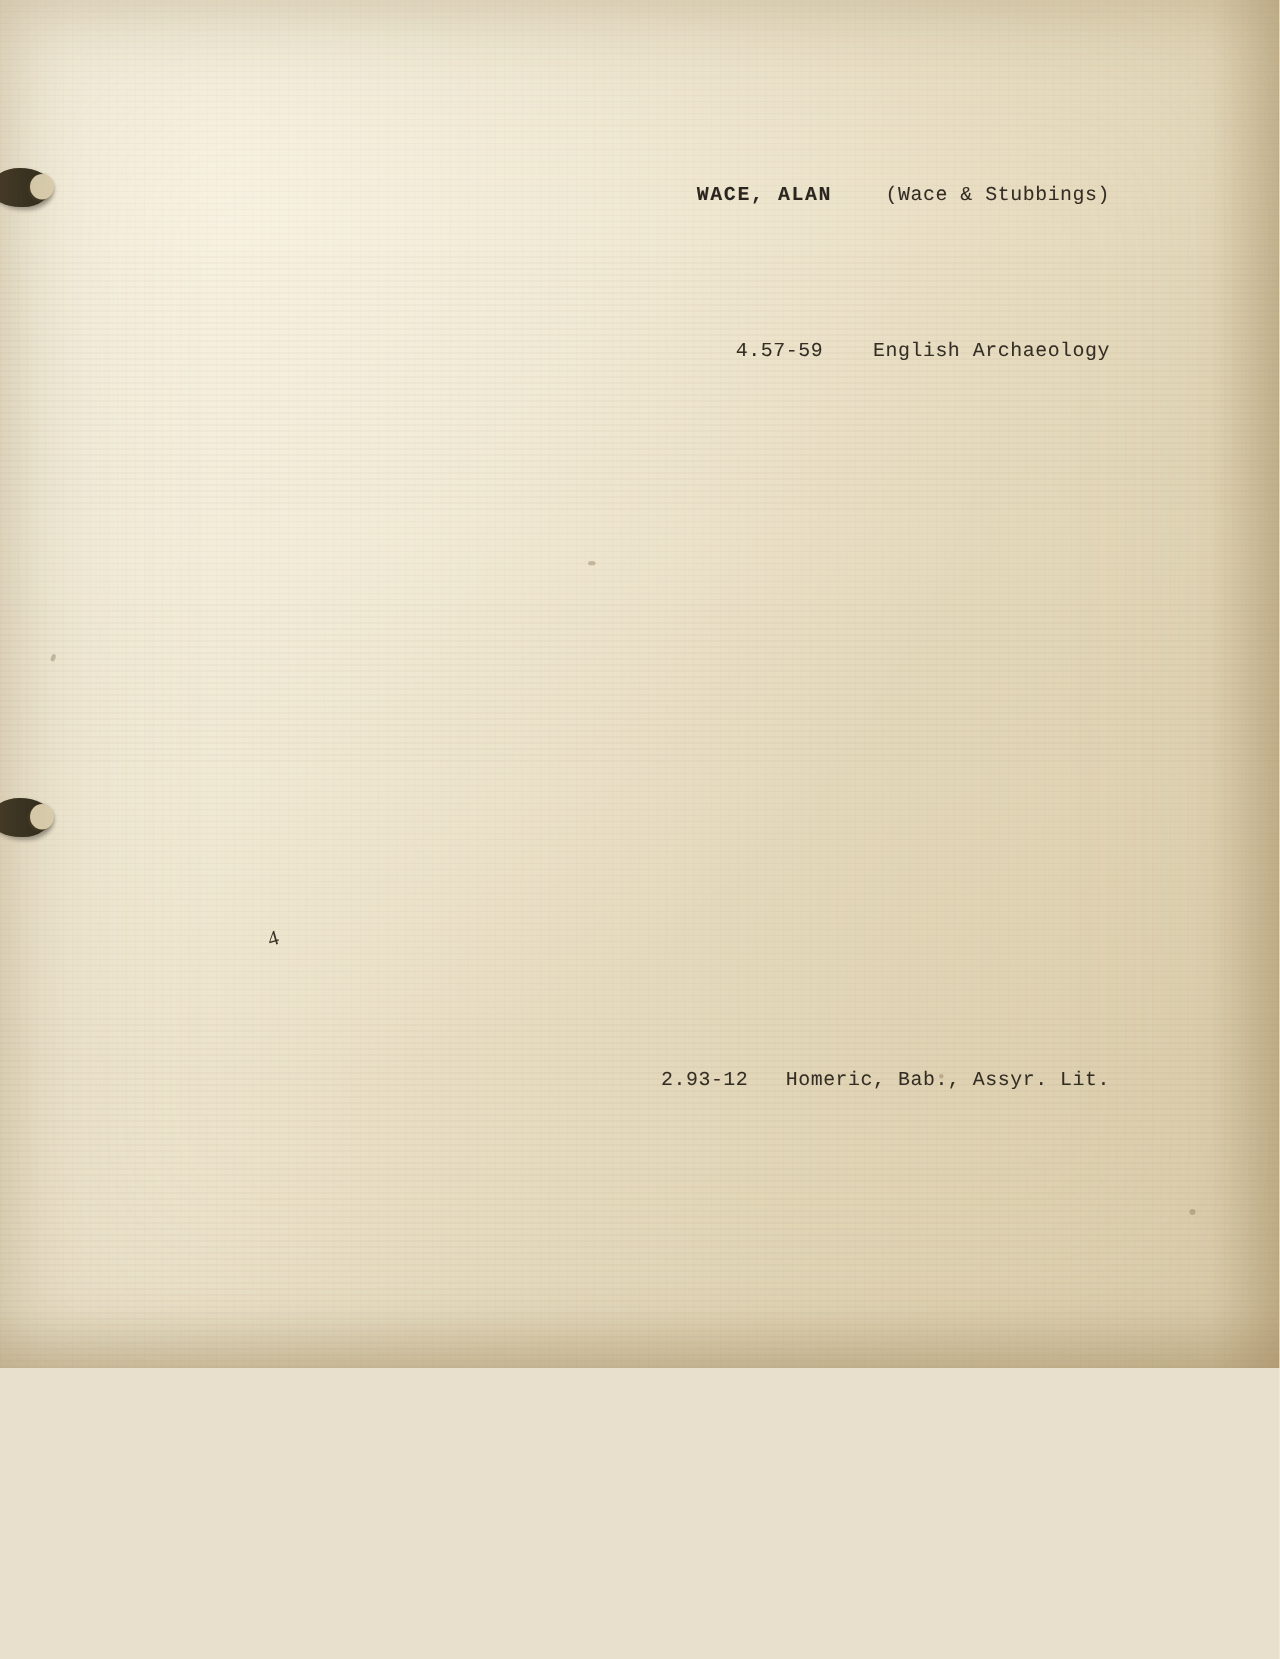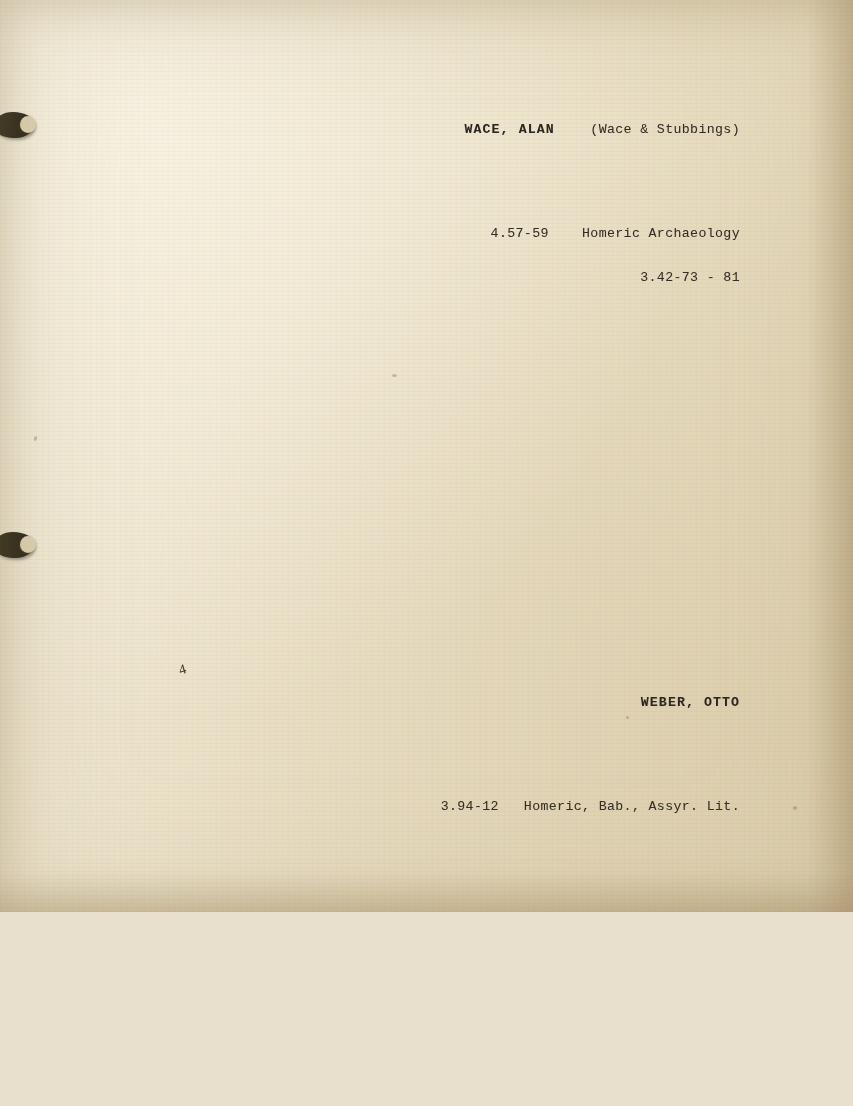--- a/index.html
+++ b/index.html
@@ -155,37 +155,35 @@
   <div class="speck" style="left:793px; top:806px; width:4px; height:4px;"></div>
   <div class="speck" style="left:626px; top:716px; width:3px; height:3px;"></div>
   <div class="speck" style="left:392px; top:374px; width:5px; height:3px;"></div>
 
   <div id="typed">
 
     
     <div class="entry">
       <div class="row-t"><span class="head">WACE, ALAN</span><span style="letter-spacing:1px">    </span><span class="line">(Wace &amp; Stubbings)</span></div>
       <div class="gap-md"></div>
-      <div class="row"><span class="line">4.57-59</span><span>    </span><span class="line">Homeric Archaeology</span></div>
-      <div class="row"><span class="line">3.42-73 - 81</span></div>
+      <div class="row"><span class="line">4.57-59</span><span>    </span><span class="line">English Archaeology</span></div>
     </div>
 
     <div class="gap-xl"></div>
     <div class="gap-sm"></div>
 
     
 
     <div class="gap-lg"></div>
     <div class="gap-sm"></div>
 
     
     <div class="entry">
-      <div class="row-t"><span class="head">WEBER, OTTO</span></div>
       <div class="gap-md"></div>
-      <div class="row"><span class="line">3.94-12</span><span class="pen" style="left:79px; top:-6px;">4</span><span>   </span><span class="line">Homeric, Bab., Assyr. Lit.</span></div>
+      <div class="row"><span class="line">2.93-12</span><span class="pen" style="left:79px; top:-6px;">4</span><span>   </span><span class="line">Homeric, Bab., Assyr. Lit.</span></div>
     </div>
 
     <div class="gap-xl"></div>
     
 
     
     
 
     
     

